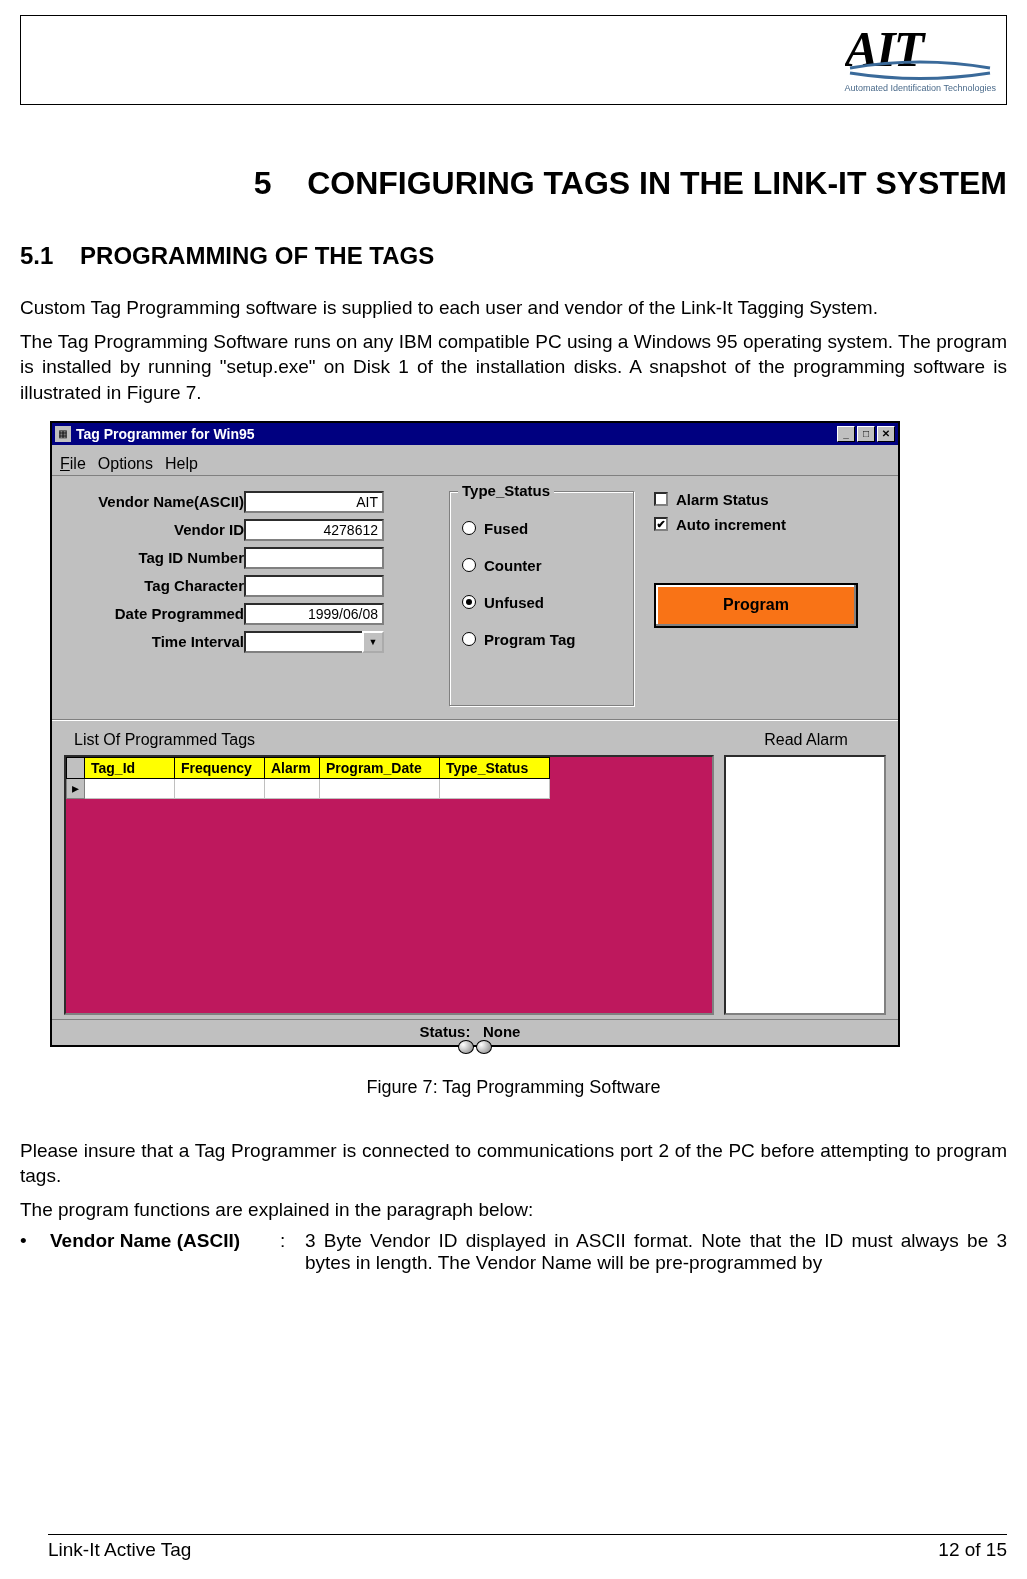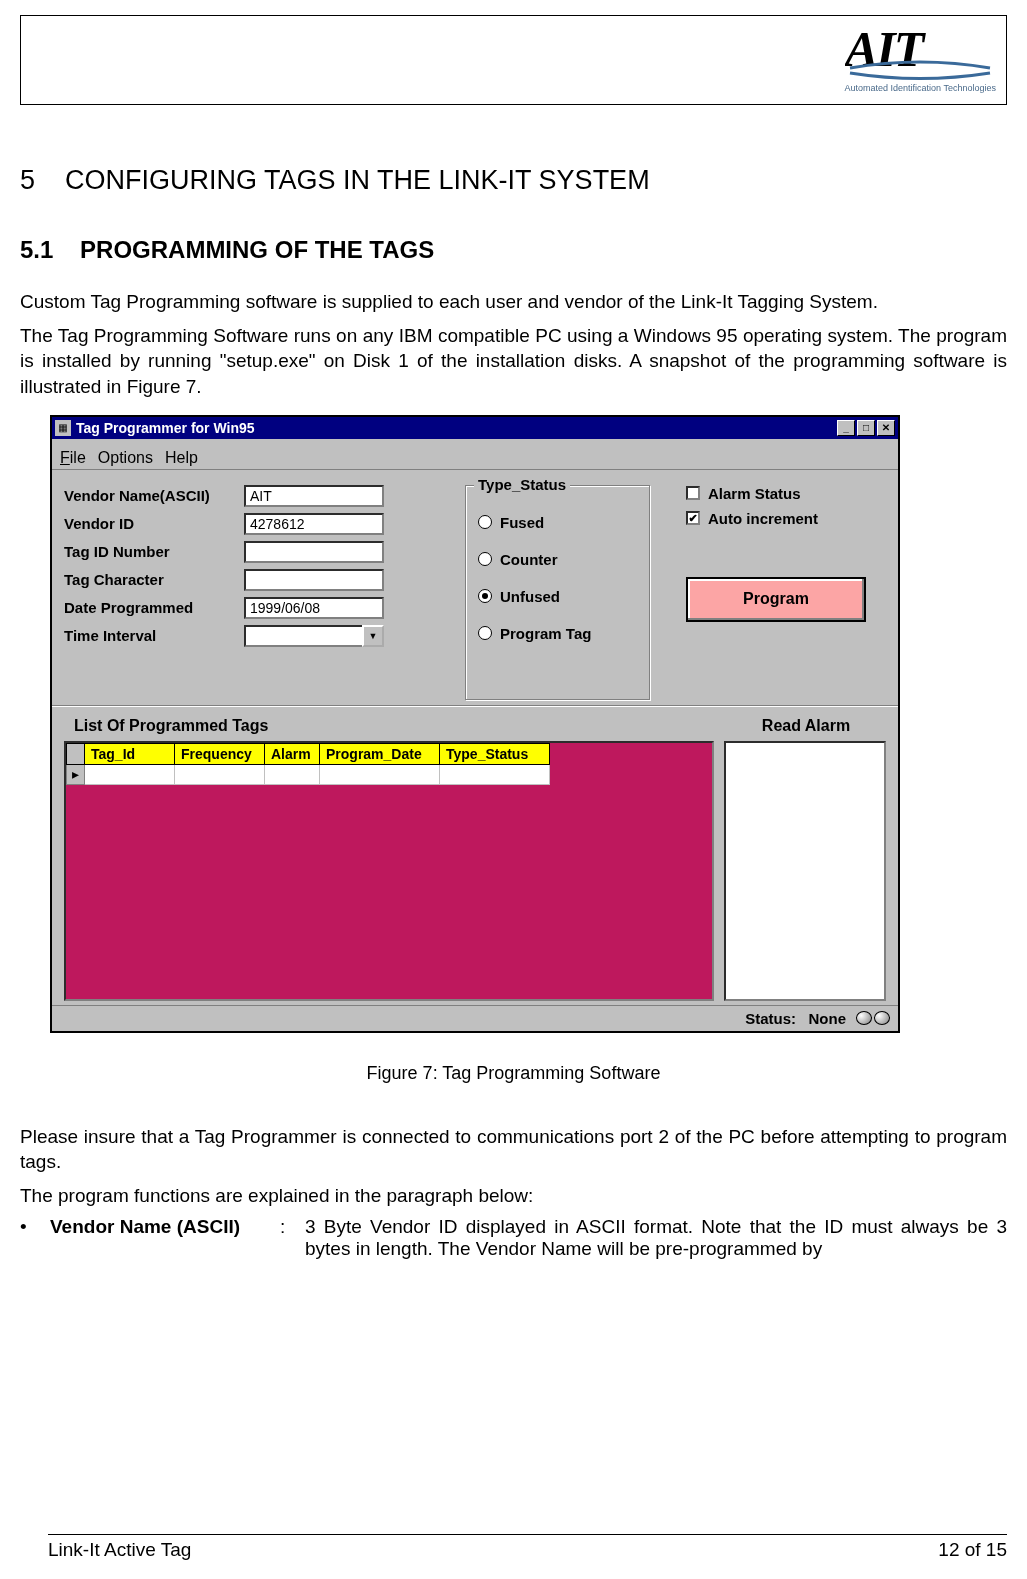--- a/index.html
+++ b/index.html
@@ -38,23 +38,24 @@
     line-height: 0.9;
     position: relative;
   }
   .logo-main svg { display:block; }
   .logo-sub {
     font-size: 9px;
     color: #4a6a8a;
     margin-top: 2px;
   }
   h1 {
-    font-size: 27px;
-    font-weight: normal;
+    font-size: 32px;
+    font-weight: bold;
     margin: 0 0 40px 0;
+    text-align: right;
   }
   h2 {
     font-size: 24px;
     font-weight: bold;
     margin: 0 0 25px 0;
   }
   p.body {
     font-size: 19px;
     margin: 0 0 8px 0;
     line-height: 1.35;
@@ -95,25 +96,26 @@
   }
   .menubar {
     background: #c0c0c0;
     padding: 2px 8px;
     display:flex; gap: 12px;
     border-bottom: 1px solid #808080;
   }
   .menubar span { font-size: 16px; margin-top: 8px; }
   .menubar span u { text-decoration: underline; }
   .form-area {
-    padding: 15px 12px 6px 12px;
+    padding: 15px 12px 14px 12px;
     display: flex;
-    gap: 16px;
+    gap: 0;
     border-bottom: 1px solid #fff;
     box-shadow: inset 0 -1px 0 #808080;
+    text-align: right;
   }
   .col-left { width: 375px; }
   .field-row { display:flex; align-items:center; margin-bottom: 6px; }
   .field-row label { width: 180px; font-weight: bold; font-size:15px; }
   .field-row .input {
     background: #fff;
     border: 2px inset #808080;
     width: 140px; height: 22px;
     padding: 1px 4px;
     font-size: 14px;
@@ -153,30 +155,30 @@
   .col-right { flex:1; padding-left: 20px; }
   .chk { display:flex; align-items:center; gap:8px; margin-bottom:8px; font-weight:bold; font-size:15px;}
   .chk .box {
     width:14px; height:14px; background:#fff;
     border: 2px inset #808080;
     display:flex; align-items:center; justify-content:center;
     font-size:11px; line-height:1;
   }
   .program-btn {
     margin-top: 50px;
-    width: 180px; height: 45px;
+    width: 204px; height: 45px;
     border: 2px solid #000;
-    background:#fca5a5;
+    background:#f97316;
     box-shadow: inset -2px -2px 0 #808080, inset 2px 2px 0 #fff;
     display:flex; align-items:center; justify-content:center;
     font-weight:bold; font-size:16px;
   }
   .list-header {
     display:flex; padding: 10px 12px 6px 22px;
-    font-weight:bold; font-size:16px;
+    font-weight:normal; font-size:16px;
   }
   .list-header .lhl { flex:1; }
   .grid-area {
     display:flex;
     padding: 0 12px 4px 12px;
     gap: 10px;
   }
   .grid {
     width: 650px; height: 260px;
     background:#be185d;
@@ -205,20 +207,21 @@
     flex:1; height:260px;
     background:#fff;
     border: 2px inset #808080;
   }
   .statusbar {
     display:flex; align-items:center;
     padding: 3px 8px;
     border-top: 1px solid #808080;
     font-weight:bold; font-size:15px;
     height: 26px;
+    flex-direction: column;
   }
   .statusbar .stleft { flex:1; text-align:right; padding-right: 10px; }
   .statusbar .leds { display:flex; gap:2px; }
   .statusbar .led {
     width:16px; height:14px; border-radius:50%;
     background: radial-gradient(circle at 30% 30%, #fff, #808080);
     border:1px solid #000;
   }
   .caption {
     text-align:center;

